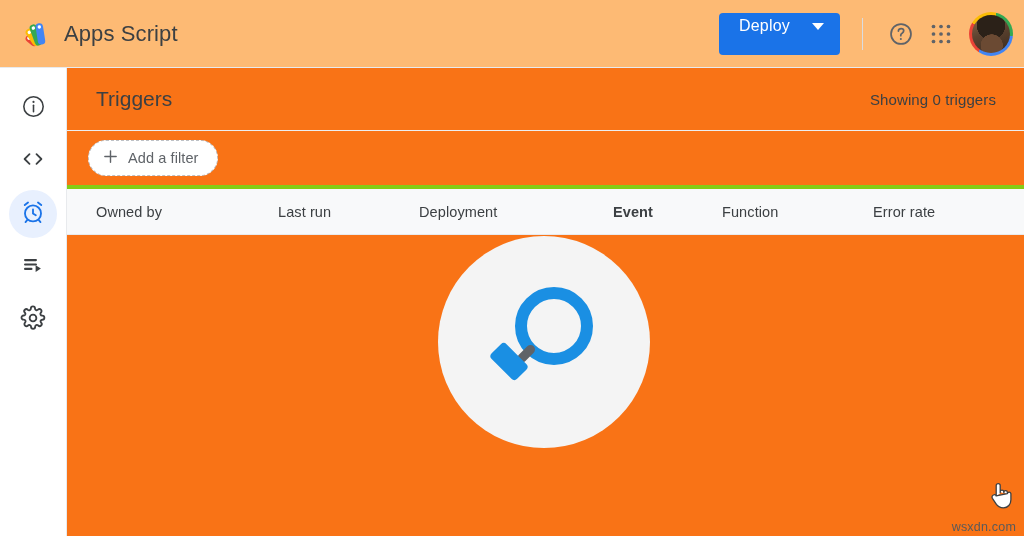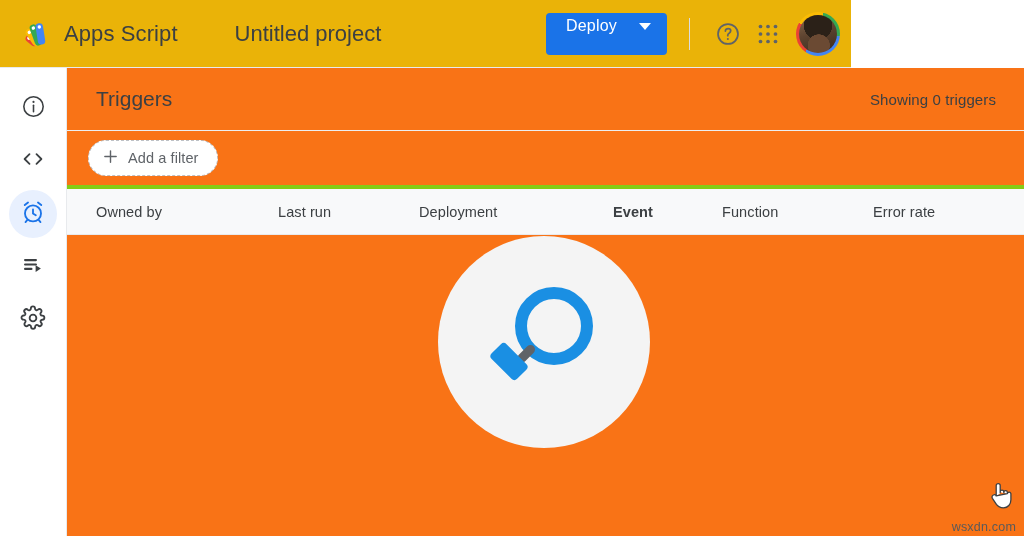--- a/index.html
+++ b/index.html
@@ -9,22 +9,22 @@
     overflow: hidden;
     background: #ffffff;
     font-family: "Liberation Sans", sans-serif;
     -webkit-font-smoothing: antialiased;
   }
 
   
   .topbar {
     position: absolute;
     top: 0; left: 0;
-    width: 851px; height: 68px;
-    background: #eab308;
+    width: 1024px; height: 68px;
+    background: #fdba74;
     border-bottom: 1px solid #e8eaed;
     display: flex;
     align-items: center;
   }
   .brand {
     display: flex;
     align-items: center;
     margin-left: 14px;
   }
   .logo-wrap {
@@ -281,21 +281,20 @@
           <g transform="rotate(9 26 17)">
             <rect x="23.2" y="11" width="7.4" height="21.5" rx="3.7" fill="#4285f4"></rect>
             <circle cx="26.9" cy="14.8" r="1.7" fill="#ffffff"></circle>
           </g>
         </g>
       </svg>
     </span>
     <span class="brand-name">Apps Script</span>
   </div>
 
-  <div class="project-title">Untitled project</div>
 
   <div class="topbar-right">
     <button class="deploy-btn">
       <span>Deploy</span>
       <span class="deploy-caret"></span>
     </button>
 
     <span class="vdivider"></span>
 
     <span class="icon-btn">

